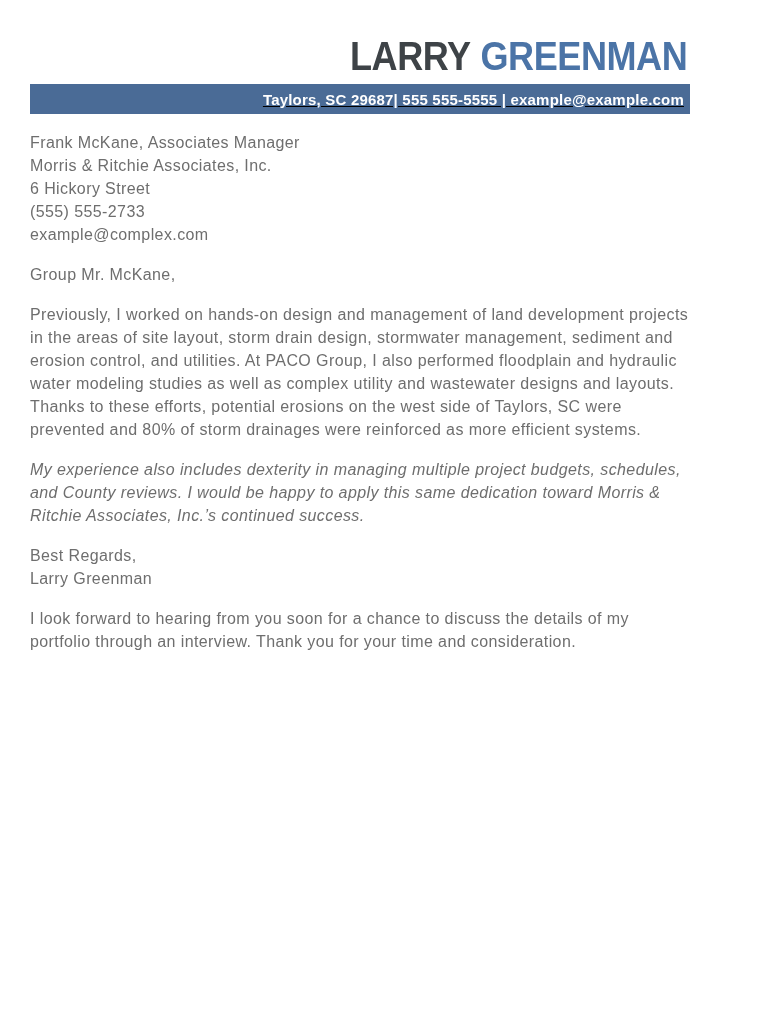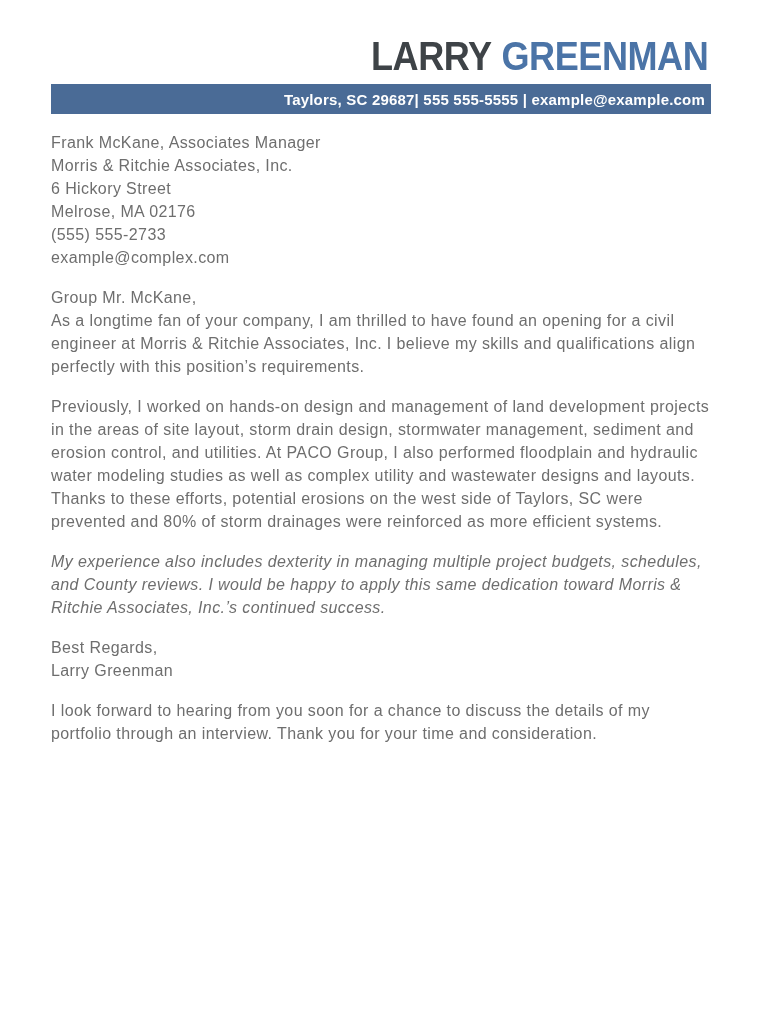--- a/index.html
+++ b/index.html
@@ -6,21 +6,21 @@
   html, body { background: #ffffff; }
   .page {
     position: relative;
     width: 784px;
     height: 1015px;
     background: var(--page-bg, #ffffff);
     font-family: "Liberation Sans", sans-serif;
     overflow: hidden;
   }
   .content {
-    margin-left: 51px;
+    margin-left: 30px;
     width: 660px;
   }
   
   .header { padding-top: 34px; }
   .name-heading {
     text-align: right;
     padding-right: 3px;
     line-height: 44px;
     font-weight: 700;
     font-size: 41px;
@@ -32,20 +32,21 @@
   .name-first { color: var(--name-dark, #3e4347); margin-right: 11px; }
   .name-last  { color: var(--name-blue, #4b74a7); }
   .contact-bar {
     margin-top: 6px;
     height: 30px;
     background: var(--bar-bg, #4a6b96);
     display: flex;
     align-items: center;
     justify-content: flex-end;
     padding-right: 6px;
+    text-decoration: underline;
   }
   .contact-bar-text {
     color: var(--bar-text, #ffffff);
     font-weight: 700;
     font-size: 15px;
     letter-spacing: 0.2px;
   }
   
   .letter-body {
     color: var(--body-text, #6e6e6e);
@@ -72,28 +73,26 @@
       </div>
     </header>
 
     <main class="letter-body">
 
 
       <div class="block">
         <div>Frank McKane, Associates Manager</div>
         <div>Morris &amp; Ritchie Associates, Inc.</div>
         <div>6 Hickory Street</div>
-        <div>Melrose, MA 02176</div>
         <div>(555) 555-2733</div>
         <div>example@complex.com</div>
       </div>
 
       <div class="block">
         <div>Group Mr. McKane,</div>
-        <div>As a longtime fan of your company, I am thrilled to have found an opening for a civil engineer at Morris &amp; Ritchie Associates, Inc. I believe my skills and qualifications align perfectly with this position’s requirements.</div>
       </div>
 
       <div class="block para">Previously, I worked on hands-on design and management of land development projects in the areas of site layout, storm drain design, stormwater management, sediment and erosion control, and utilities. At PACO Group, I also performed floodplain and hydraulic water modeling studies as well as complex utility and wastewater designs and layouts. Thanks to these efforts, potential erosions on the west side of Taylors, SC were prevented and 80% of storm drainages were reinforced as more efficient systems.</div>
 
       <div class="block para">My experience also includes dexterity in managing multiple project budgets, schedules, and County reviews. I would be happy to apply this same dedication toward Morris &amp; Ritchie Associates, Inc.’s continued success.</div>
 
       <div class="block">
         <div>Best Regards,</div>
         <div>Larry Greenman</div>
       </div>

